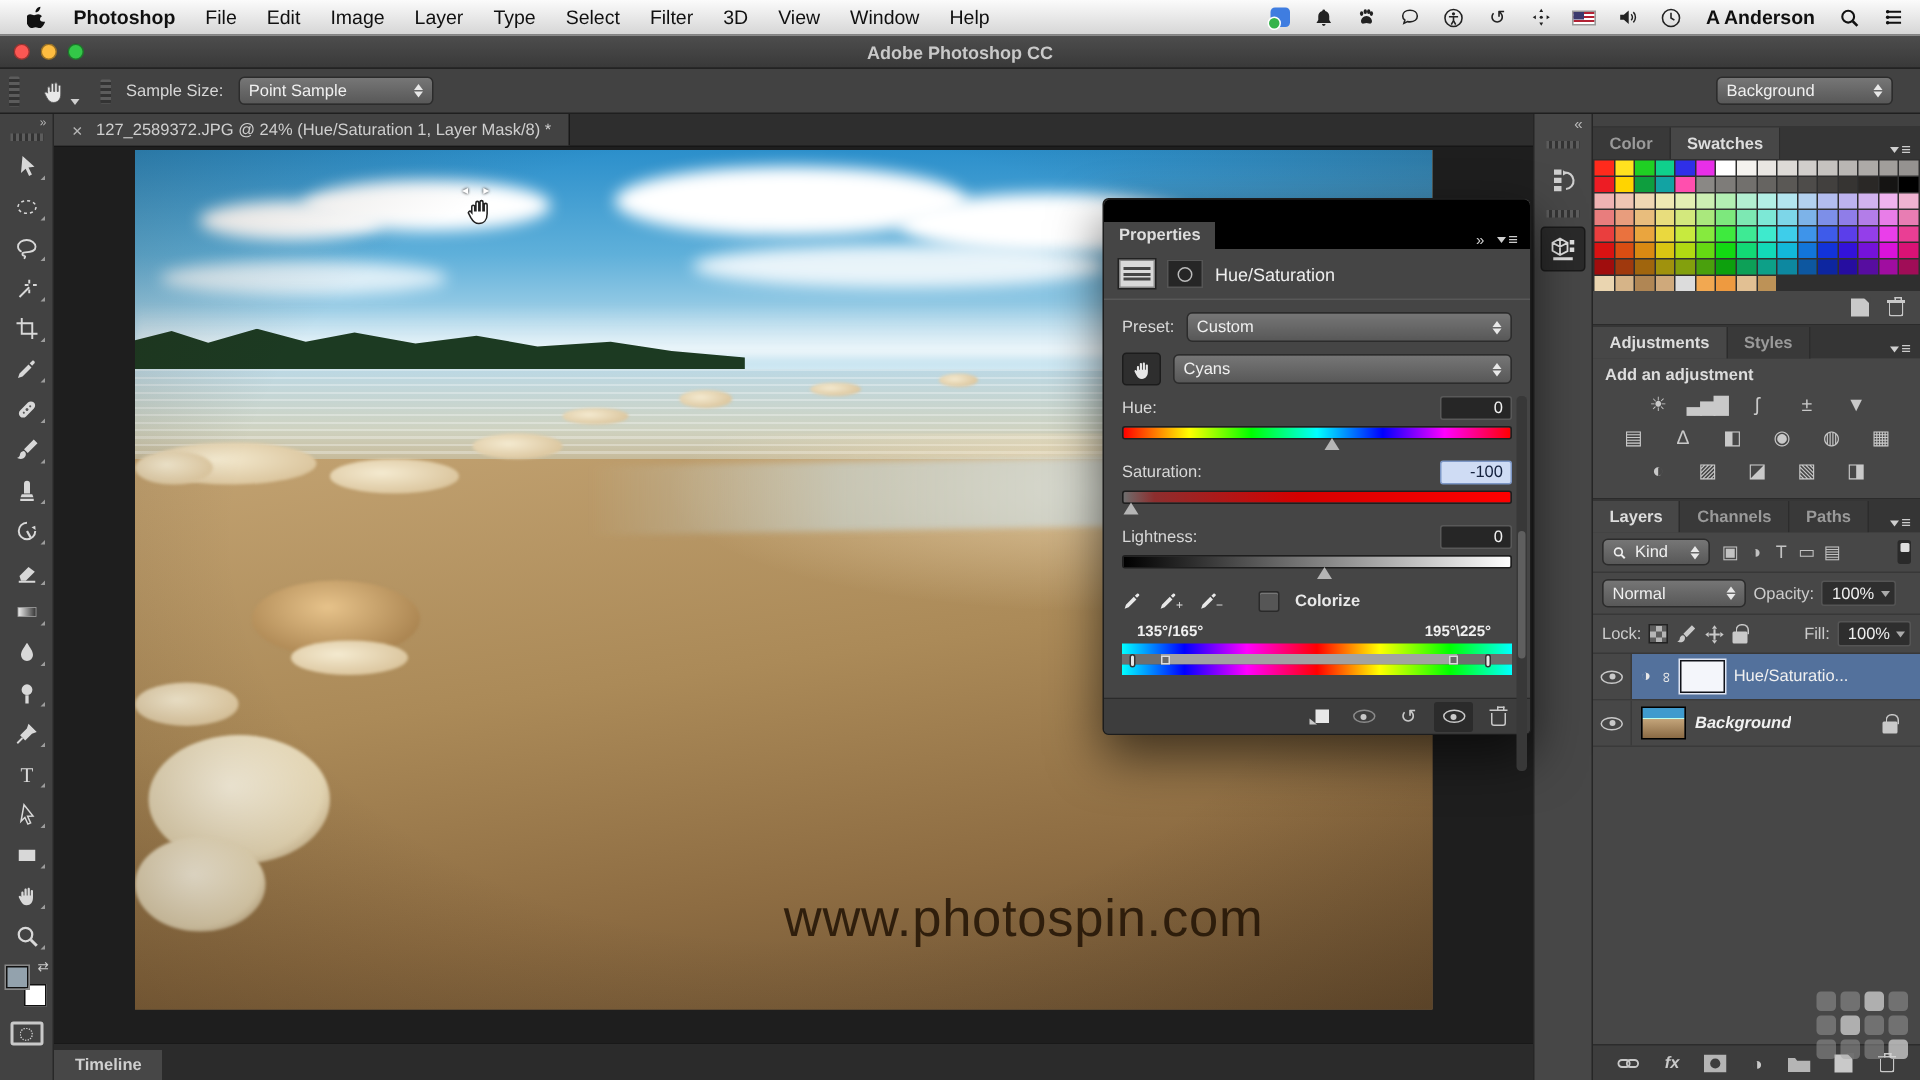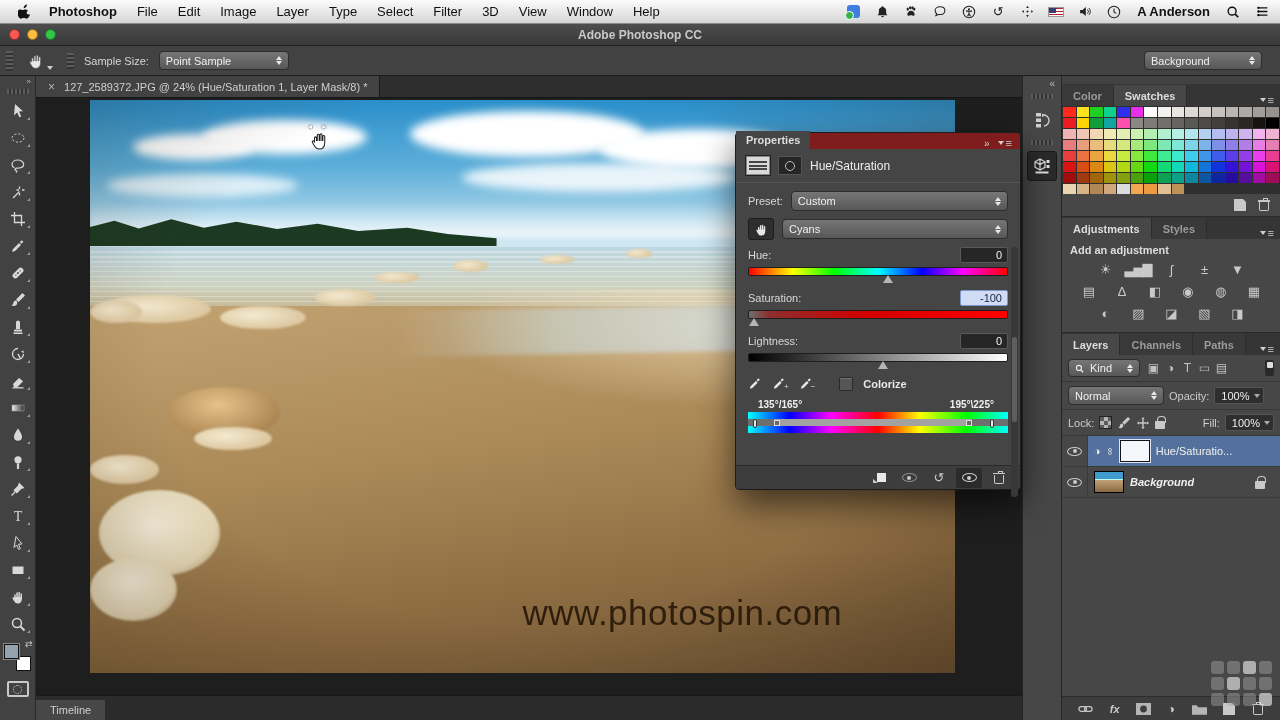--- a/index.html
+++ b/index.html
@@ -67,21 +67,21 @@
   .doctab{height:21px;background:#424242;border-right:1px solid #181818;color:#cfcfcf;font-size:11px;display:flex;align-items:center;gap:9px;padding:0 12px;white-space:nowrap}
   .doctab .close{color:#b5b5b5;font-size:12px}
   .canvaswrap{flex:1;position:relative}
   .statusbar{height:18px;background:#3c3c3c;border-top:1px solid #222;display:flex;align-items:center;font-size:11px;color:#c9c9c9}
   .zoomfield{width:72px;text-align:right;padding-right:8px;border-right:1px solid #2a2a2a;height:100%;display:flex;align-items:center;justify-content:flex-end;background:#373737}
   .statcirc{width:11px;height:11px;border:1.5px solid #9a9a9a;border-radius:50%;margin:0 10px;position:relative}
   .statcirc::after{content:"";position:absolute;left:4px;top:1px;width:2px;height:4px;background:#9a9a9a}
   .docfield{padding:0 8px 0 60px;white-space:nowrap}
   .statplay{margin-left:40px;font-size:9px;color:#d8d8d8}
   .timelinebar{height:25px;background:#2b2b2b;border-top:1px solid #191919;display:flex;align-items:flex-end}
-  .timelinetab{height:20px;background:#474747;color:#cfcfcf;font-size:11px;font-weight:normal;display:flex;align-items:center;padding:0 14px}
+  .timelinetab{height:20px;background:#474747;color:#cfcfcf;font-size:11px;font-weight:bold;display:flex;align-items:center;padding:0 14px}
 
   
   .canvas{position:absolute;left:54px;top:2px;width:865px;height:573px;overflow:hidden;background:#8d6c42}
   .sky{position:absolute;left:0;top:0;width:100%;height:27%;background:linear-gradient(#2b8fcb,#5fb0da 45%,#a5d2e8 75%,#dcefF6)}
   .cl{position:absolute;background:#fff;border-radius:50%;filter:blur(5px)}
   .haze{position:absolute;left:0;top:18%;width:100%;height:6%;background:linear-gradient(rgba(255,255,255,0),rgba(255,255,255,.8));filter:blur(3px)}
   .trees{position:absolute;left:0;top:20.8%;width:47%;height:5.4%;background:#1c3a22;clip-path:polygon(0 25%,6% 5%,12% 30%,20% 0,28% 28%,36% 8%,46% 32%,56% 15%,66% 38%,78% 28%,88% 48%,100% 62%,100% 100%,0 100%)}
   .water{position:absolute;left:0;top:25.5%;width:100%;height:12.5%;background:linear-gradient(#bcd8e4,#cfd3c2 55%,#c2ad84)}
   .water::after{content:"";position:absolute;inset:0;background:repeating-linear-gradient(180deg,rgba(255,255,255,.3) 0 1.5px,transparent 1.5px 5px)}
   .sand{position:absolute;left:0;top:36%;width:100%;height:64%;background:linear-gradient(172deg,#c2a271 0%,#ab8a58 40%,#8d6c42 72%,#6b5132 100%)}
@@ -150,21 +150,21 @@
   .lname{white-space:nowrap;overflow:hidden;text-overflow:clip;font-size:11px;color:#f0f0f0}
   .lname.bgname{font-style:italic;font-weight:bold}
   .rowlock{margin-left:auto;margin-right:9px}
   .lfoot{margin-top:auto;height:24px;background:#3d3d3d;border-top:1px solid #2c2c2c;display:flex;align-items:center;justify-content:space-around;padding:0 8px;color:#c9c9c9}
   .fxtxt{font-style:italic;font-size:11px;font-weight:bold}
   .halfc{font-size:12px}
   .layersfill{flex:1;background:#474747}
 
   
   .props{position:absolute;left:735px;top:132px;width:286px;height:358px;background:#454545;border:1px solid #1d1d1d;border-radius:4px;box-shadow:0 14px 34px rgba(0,0,0,.6);z-index:20;display:flex;flex-direction:column}
-  .props-tabs{height:16px;background:#7f1d1d;border-radius:4px 4px 0 0;display:flex;align-items:flex-end}
+  .props-tabs{height:33px;background:#000000;border-radius:4px 4px 0 0;display:flex;align-items:flex-end}
   .props-tab{height:18px;background:#454545;color:#ddd;font-size:11px;font-weight:bold;display:flex;align-items:center;padding:0 10px}
   .props-tr{margin-left:auto;display:flex;align-items:center;gap:8px;padding-right:8px;color:#ccc;font-size:10px}
   .props-head{display:flex;align-items:center;gap:8px;padding:7px 10px;border-bottom:1px solid #585858}
   .ph-t1{width:24px;height:19px;background:#d9d9d9;border:1px solid #888;display:flex;flex-direction:column;justify-content:space-evenly;padding:2px;outline:1px solid #222}
   .ph-t1 i{height:2px;background:#444;display:block}
   .ph-t2{width:24px;height:19px;background:#262626;border:1px solid #555;display:flex;align-items:center;justify-content:center}
   .ph-t2 i{width:10px;height:10px;border:1.5px solid #bbb;border-radius:50%}
   .props-title{font-size:12px;font-weight:normal;color:#eee}
   .props-body{flex:1;padding:8px 12px 0;position:relative}
   .prow{display:flex;align-items:center;gap:8px;margin-bottom:7px}

